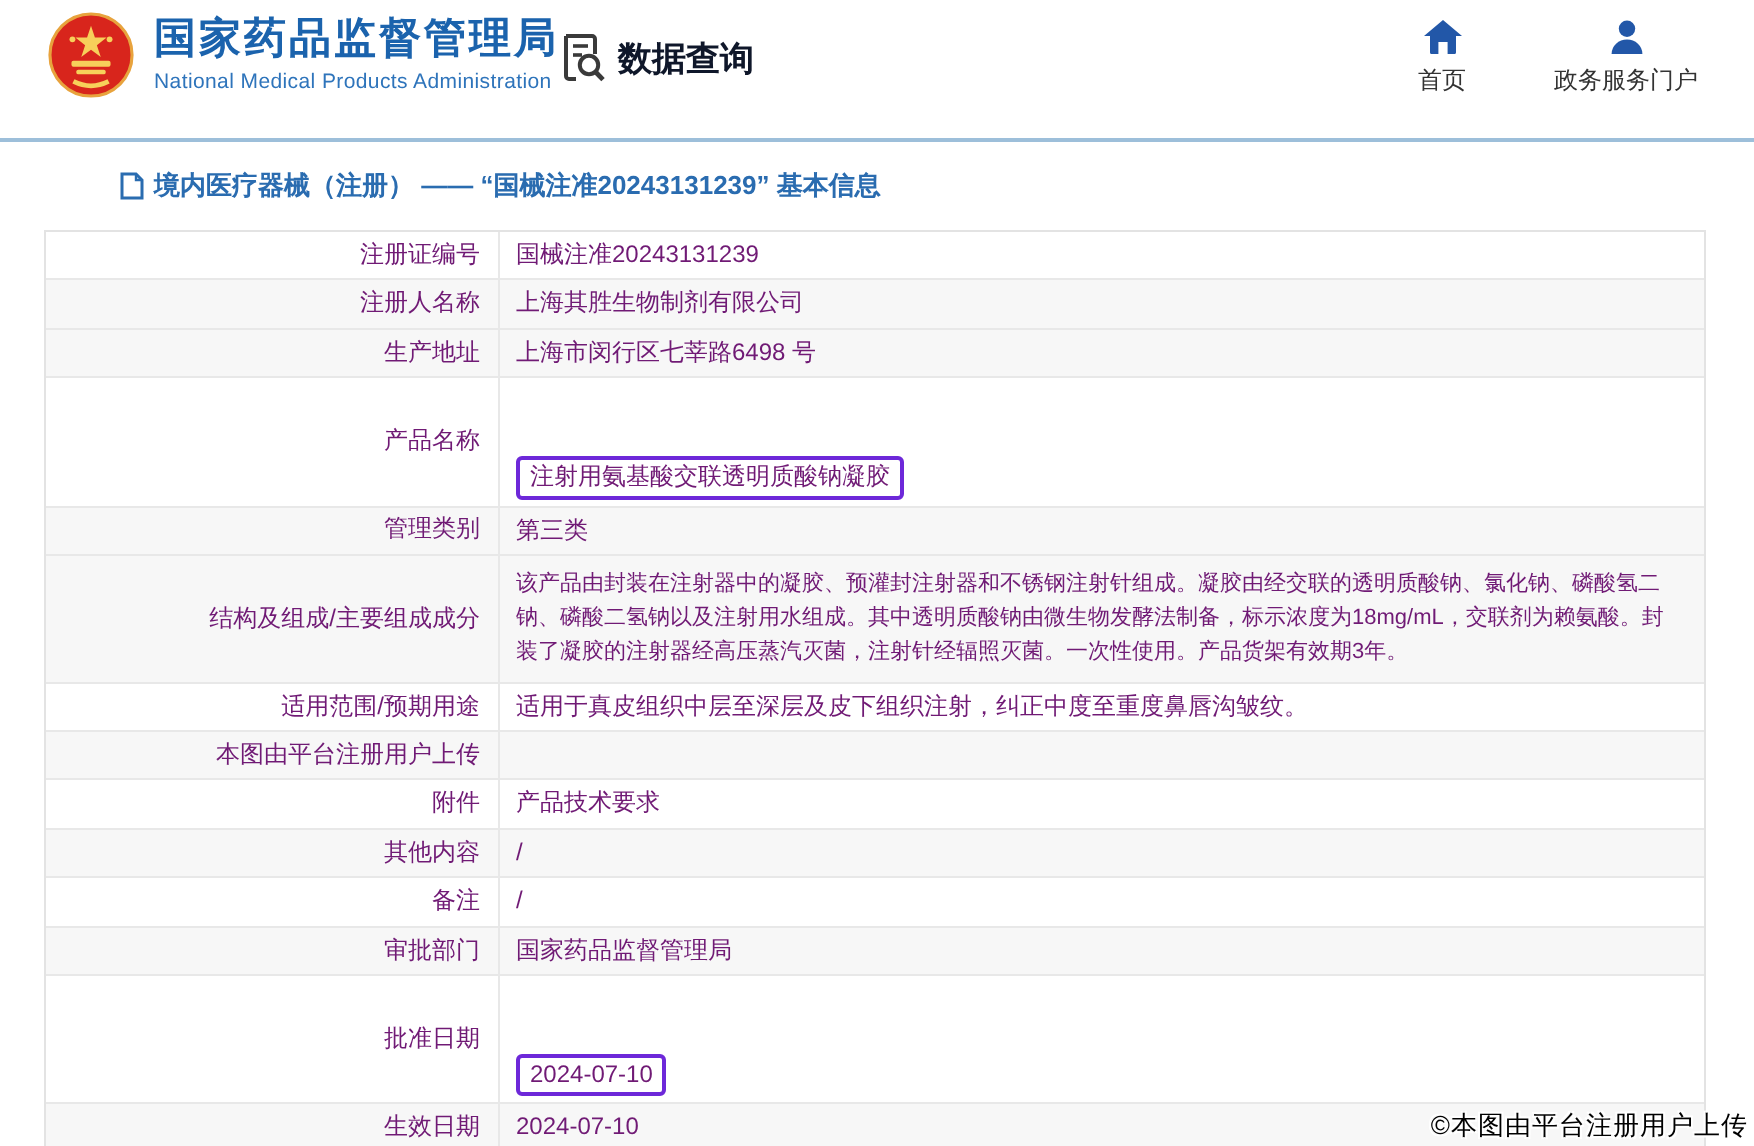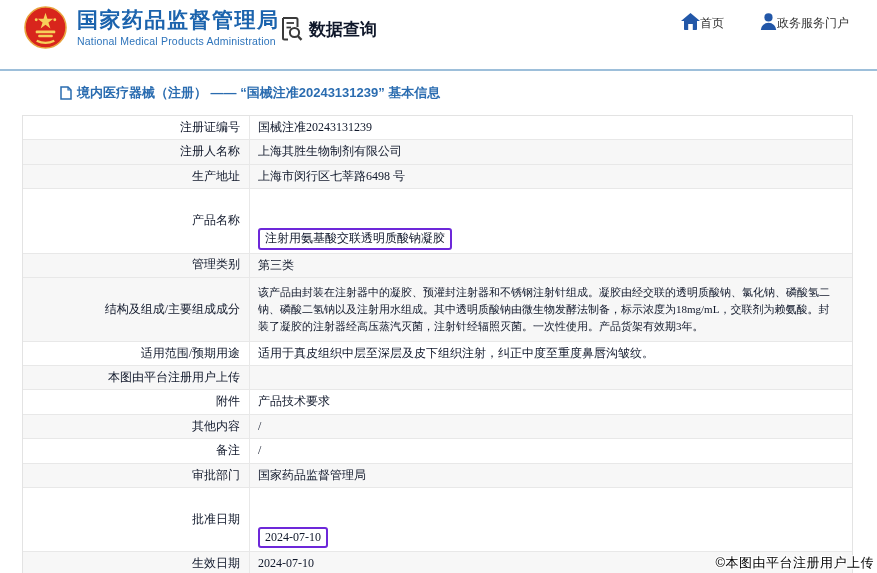--- a/index.html
+++ b/index.html
@@ -11,33 +11,33 @@
   .header { position:absolute; top:0; left:0; width:877px; height:71px;
     background:#fff; border-bottom:2px solid #9dbfda; }
   .logo-group { position:absolute; left:24px; top:6px; display:flex; align-items:center; cursor:pointer; }
   .emblem { width:43px; height:43px; flex:0 0 auto; }
   .org-titles { margin-left:10px; }
   .org-cn { font-size:21px; font-weight:bold; color:#1b63ad; letter-spacing:1.5px; line-height:1.15; }
   .org-en { font-size:10.5px; color:#2e74bb; margin-top:3px; letter-spacing:0.2px; }
   .data-query { position:absolute; left:279px; top:16px; display:flex; align-items:center;
     gap:5px; font-size:17px; color:#0f172a; font-weight:600; cursor:pointer; }
   .hnav { position:absolute; right:28px; top:10px; display:flex; gap:36px; }
-  .hnav-item { display:flex; flex-direction:row; align-items:center; cursor:pointer; min-width:40px; }
+  .hnav-item { display:flex; flex-direction:column; align-items:center; cursor:pointer; min-width:40px; }
   .hnav-item .nav-label { font-size:12px; color:#333; margin-top:5px; white-space:nowrap; }
 
   
   .breadcrumb { position:absolute; left:22px; top:84px; display:flex; align-items:center;
     gap:5px; font-size:13px; font-weight:600; color:#2a6cb0;padding-left:38px; }
 
   
   .info-table { position:absolute; left:22px; top:115px; width:831px;
     border:1px solid #e3e3e3; border-bottom:none; background:#fff; }
   .row { display:flex; border-bottom:1px solid #e8e8e8; min-height:24px; }
   .row.striped { background:#f7f7f7; }
-  .cell { font-size:12px; color:#0f172a;font-family:Liberation Serif, serif; }
+  .cell { font-size:12px; color:#701a75; }
   .cell.label { width:227px; flex:0 0 227px; display:flex; align-items:center;
     justify-content:flex-end; text-align:right; padding:3px 9px 3px 4px;
     border-right:1px solid #e8e8e8; line-height:1.3; }
   .cell.value { flex:1; display:flex; align-items:center; padding:3px 12px 3px 8px;
     line-height:1.45; }
   .row.tall .cell.value { font-size:11px; line-height:1.55; padding-top:6px; padding-bottom:6px; }
   .red-box { display:inline-block; border:2px solid #6d28d9; border-radius:3px;
     padding:0 5px; line-height:1.45;margin-top:36px; }
 
   

